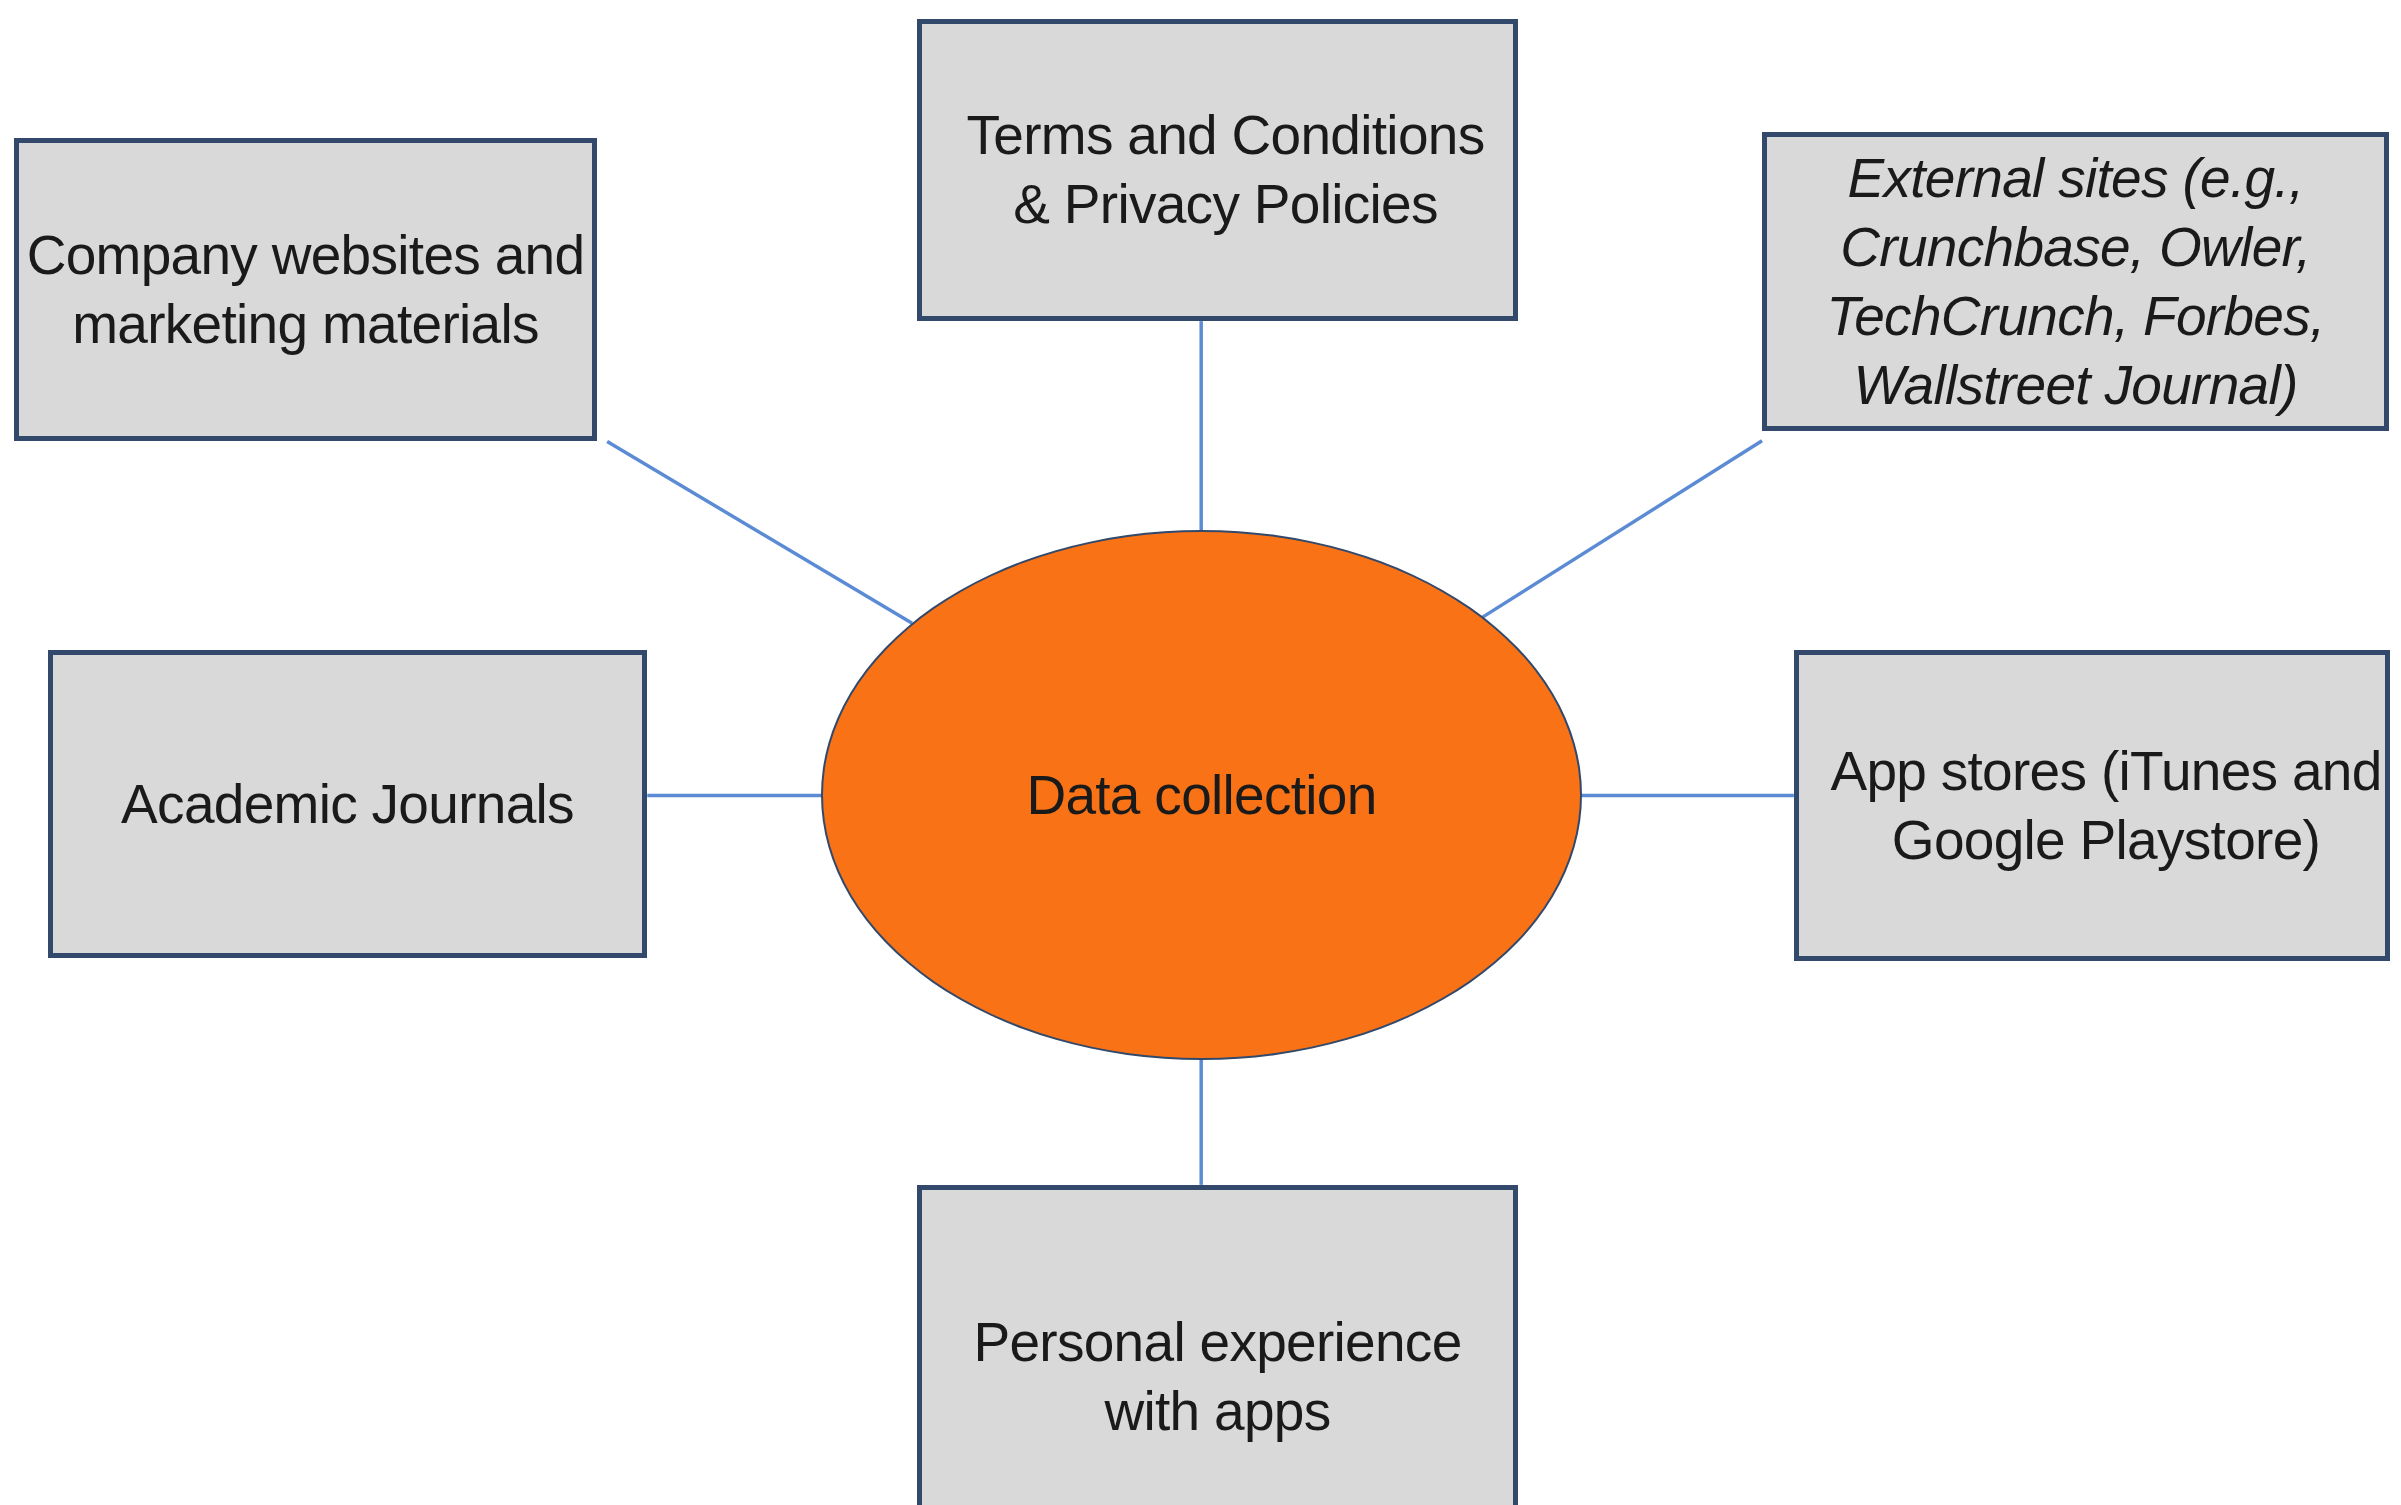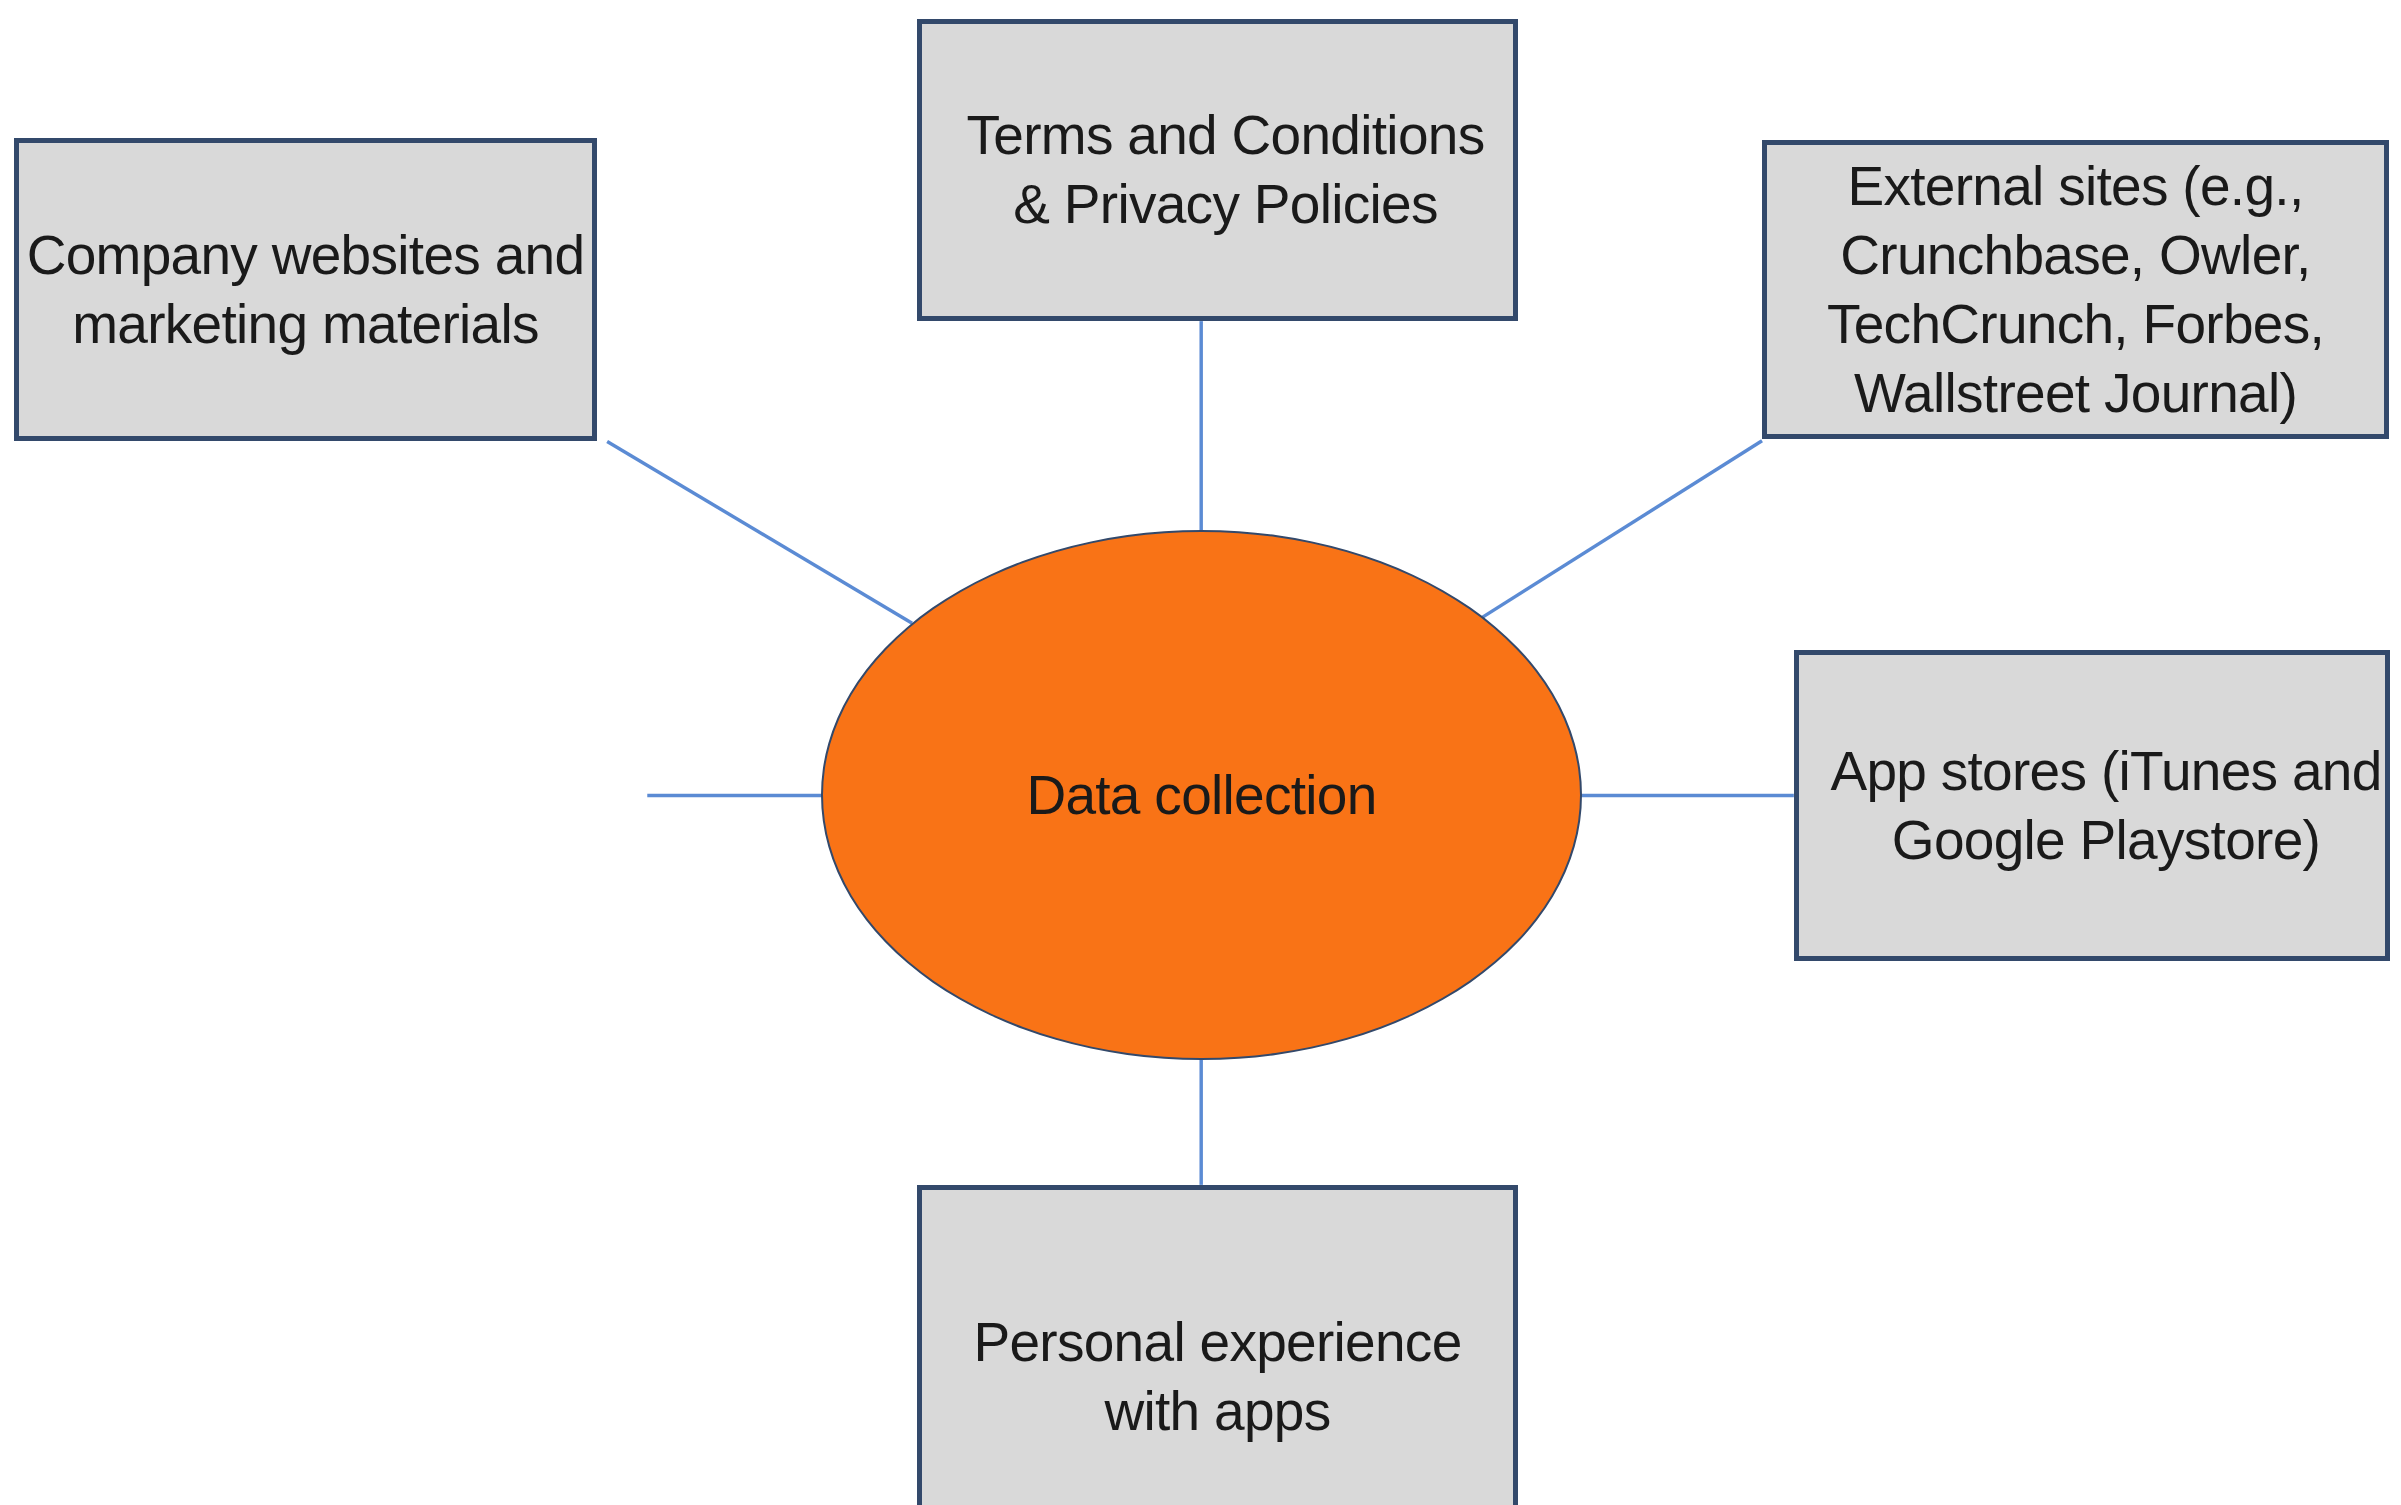--- a/index.html
+++ b/index.html
@@ -58,21 +58,21 @@
     background: #f97316;
     display: flex;
     align-items: center;
     justify-content: center;
     text-align: center;
   }
 
   
   #node-company-websites   { left: 14px;   top: 138px;  width: 583px; height: 303px; }
   #node-terms-privacy      { left: 917px; top: 19.4px;   width: 601px; height: 302px; padding-left: 16px; }
-  #node-external-sites     { left: 1762px; top: 140px;  width: 627px; height: 299px; }
+  #node-external-sites     { left: 1762px; top: 132px;  width: 627px; height: 299px; font-style: italic; }
   #node-academic-journals  { left: 48px;   top: 650px;  width: 599px; height: 308px; }
   #node-app-stores         { left: 1794px; top: 650px;  width: 596px; height: 311px; padding-left: 28px; }
   #node-personal-experience{ left: 917px; top: 1185px; width: 601px; height: 383px; }
 </style>
 </head>
 <body>
 
 <div id="stage">
 
   <svg id="connectors" viewBox="0 0 3472 2177" xmlns="http://www.w3.org/2000/svg">
@@ -94,20 +94,23 @@
 &amp; Privacy Policies</span>
   </div>
 
   <div class="node-box" id="node-external-sites">
     <span class="label">External sites (e.g.,
 Crunchbase, Owler,
 TechCrunch, Forbes,
 Wallstreet Journal)</span>
   </div>
 
+  <div class="node-box" id="node-academic-journals">
+    <span class="label">Academic Journals</span>
+  </div>
 
   <div class="node-box" id="node-app-stores">
     <span class="label">App stores (iTunes and
 Google Playstore)</span>
   </div>
 
   <div class="node-box" id="node-personal-experience">
     <span class="label">Personal experience
 with apps</span>
   </div>

